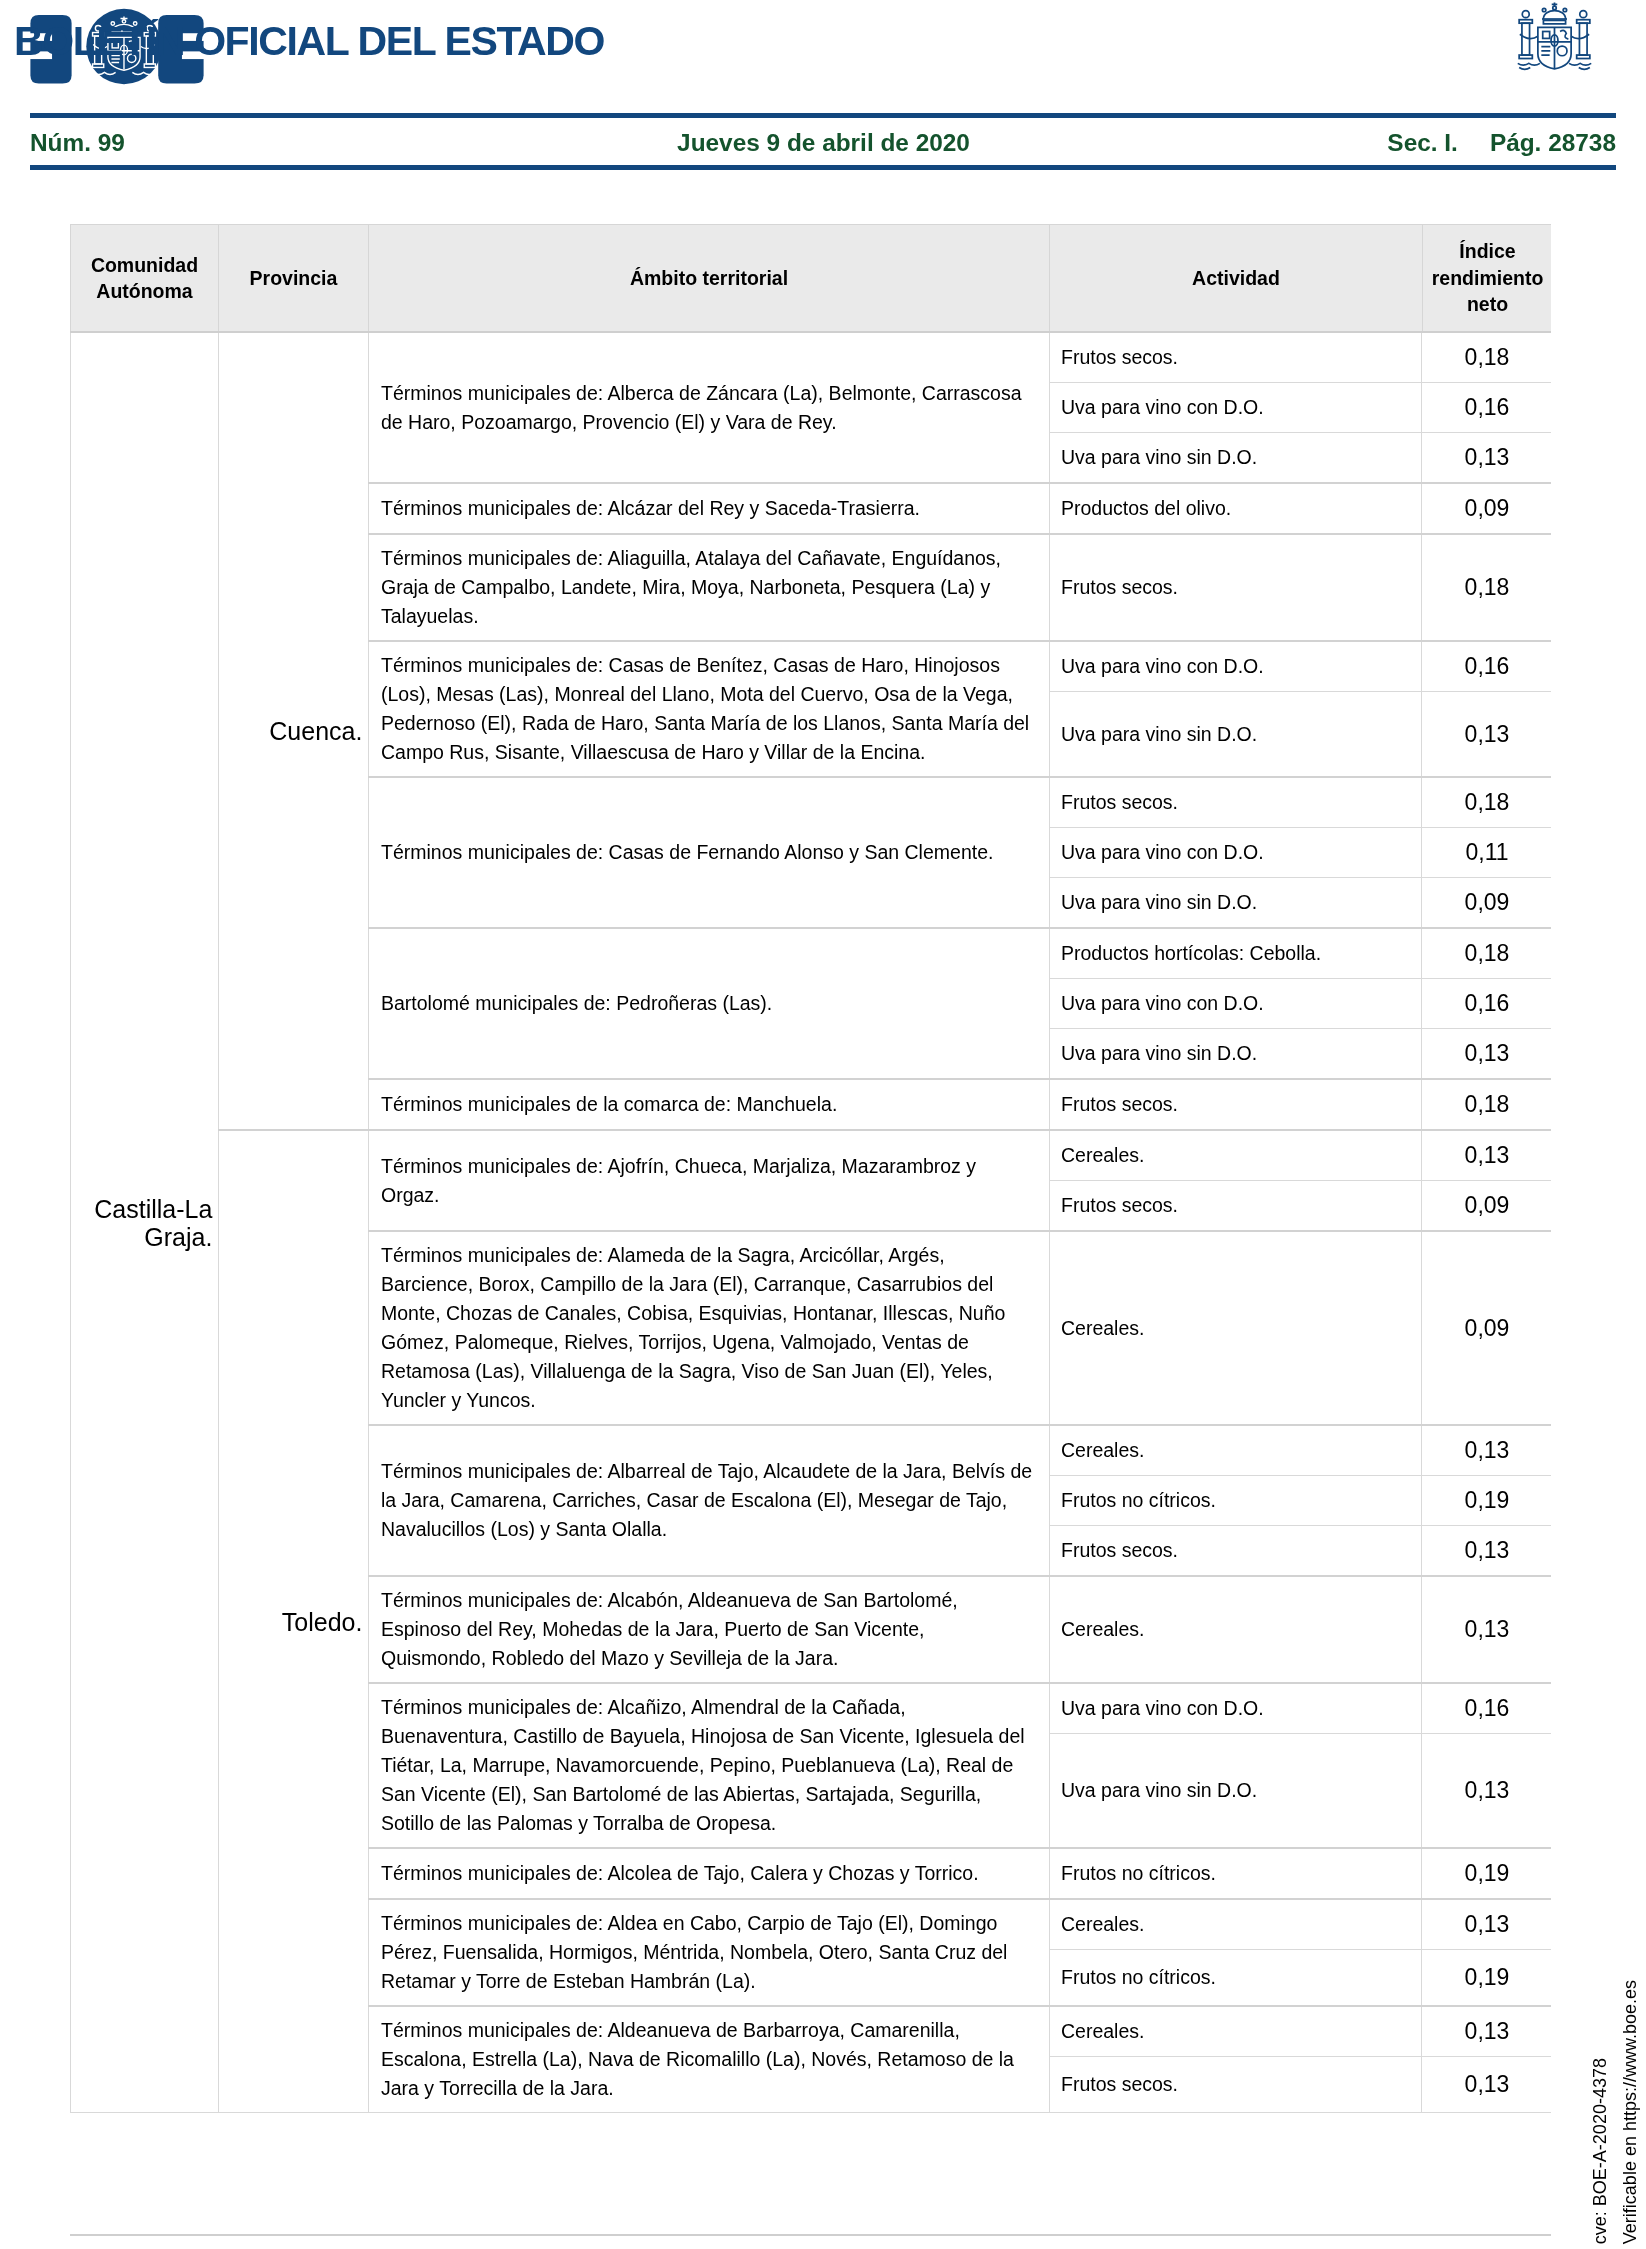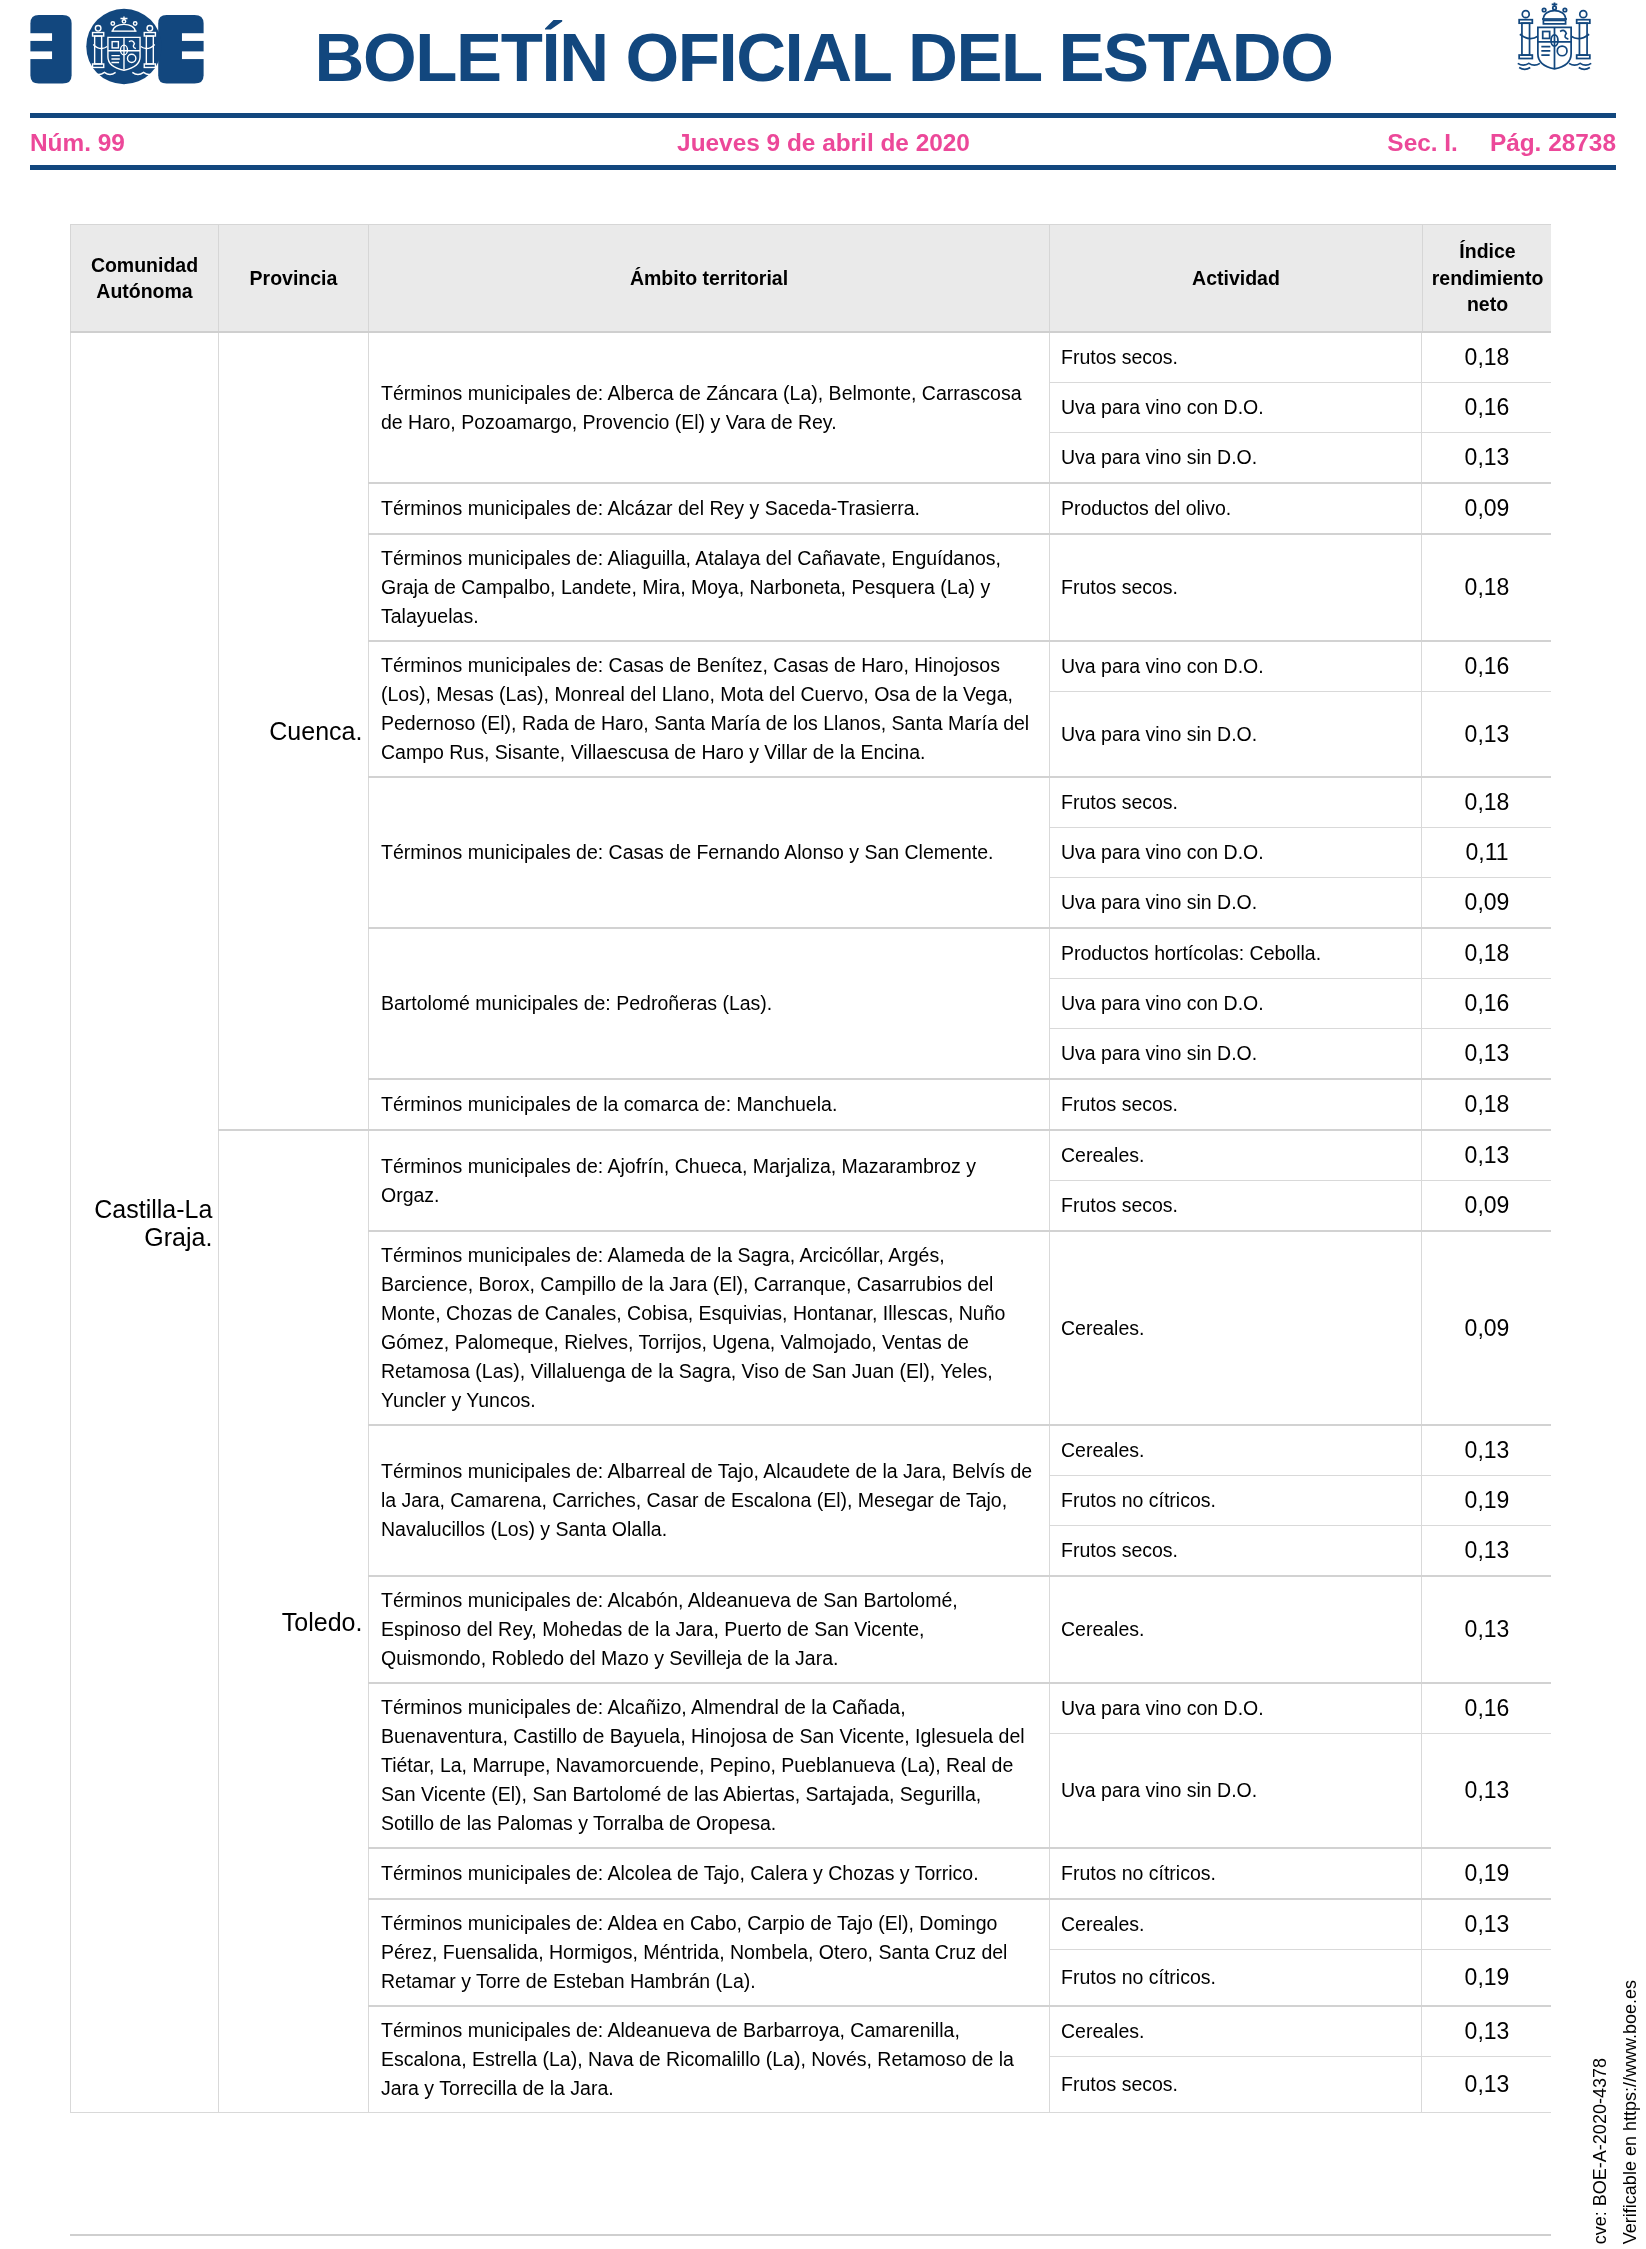--- a/index.html
+++ b/index.html
@@ -1,27 +1,27 @@
 <!DOCTYPE html>
 <html style="font-size:11px"><head>
 <meta charset="utf-8">
 <style>
   html,body{margin:0;padding:0;background:#fff;}
   .page{position:relative;width:1647px;height:2250px;background:#ffffff;overflow:hidden;
         font-family:"Liberation Sans","DejaVu Sans",sans-serif;color:#000;}
 
   
   .logo{position:absolute;left:29px;top:8.4px;}
-  .masthead-title{position:absolute;left:0;right:0;top:18px;text-align:center;
-        color:#12477E;font-size:69px;font-weight:bold;letter-spacing:-1.4px;white-space:nowrap;}
+  .masthead-title{position:absolute;left:14px;right:0;top:18px;
+        color:#12477E;font-size:41px;font-weight:bold;letter-spacing:-1.4px;white-space:nowrap;}
   .arms{position:absolute;left:1498px;top:1.4px;}
   .rule{position:absolute;left:30px;right:31px;height:4.9px;background:#12477E;}
   .rule1{top:113px;} .rule2{top:165px;}
   .meta{position:absolute;left:0;right:0;top:125px;height:36px;font-size:24.4px;font-weight:bold;
-        color:#ec4899;line-height:36px;}
+        color:#14532d;line-height:36px;}
   .meta .issue{position:absolute;left:30px;}
   .meta .date {position:absolute;left:0;right:0;text-align:center;}
   .meta .secpag{position:absolute;right:31px;display:flex;gap:32px;margin-left:26px;}
 
   
   .table-clip{position:absolute;left:70px;top:224px;width:1481px;height:2010px;
         overflow:hidden;border-bottom:2.1px solid #cfcfcf;}
   table{width:1481px;table-layout:fixed;border-collapse:collapse;}
   th{height:106px;background:#EAEAEA;border:1.4px solid #d6d6d6;border-bottom:2.1px solid #cfcfcf;
      font-size:19.5px;font-weight:bold;line-height:26.5px;padding:0 5.6px;text-align:center;vertical-align:middle;}

